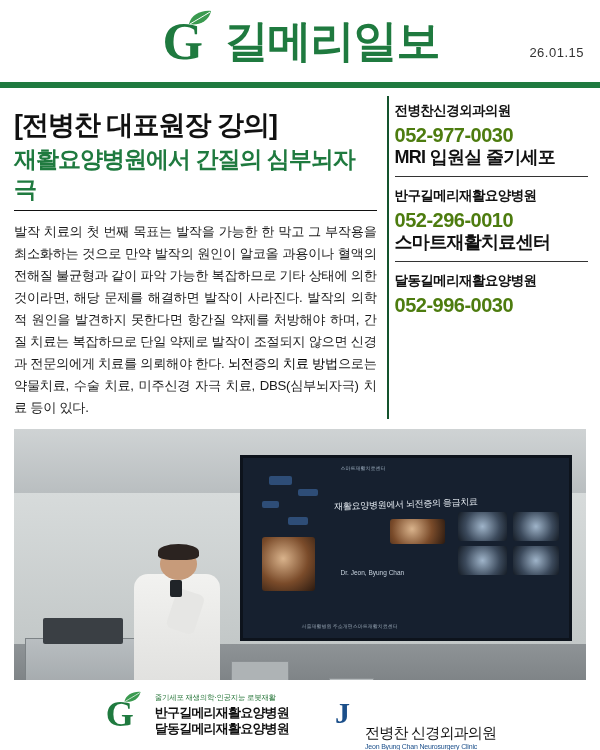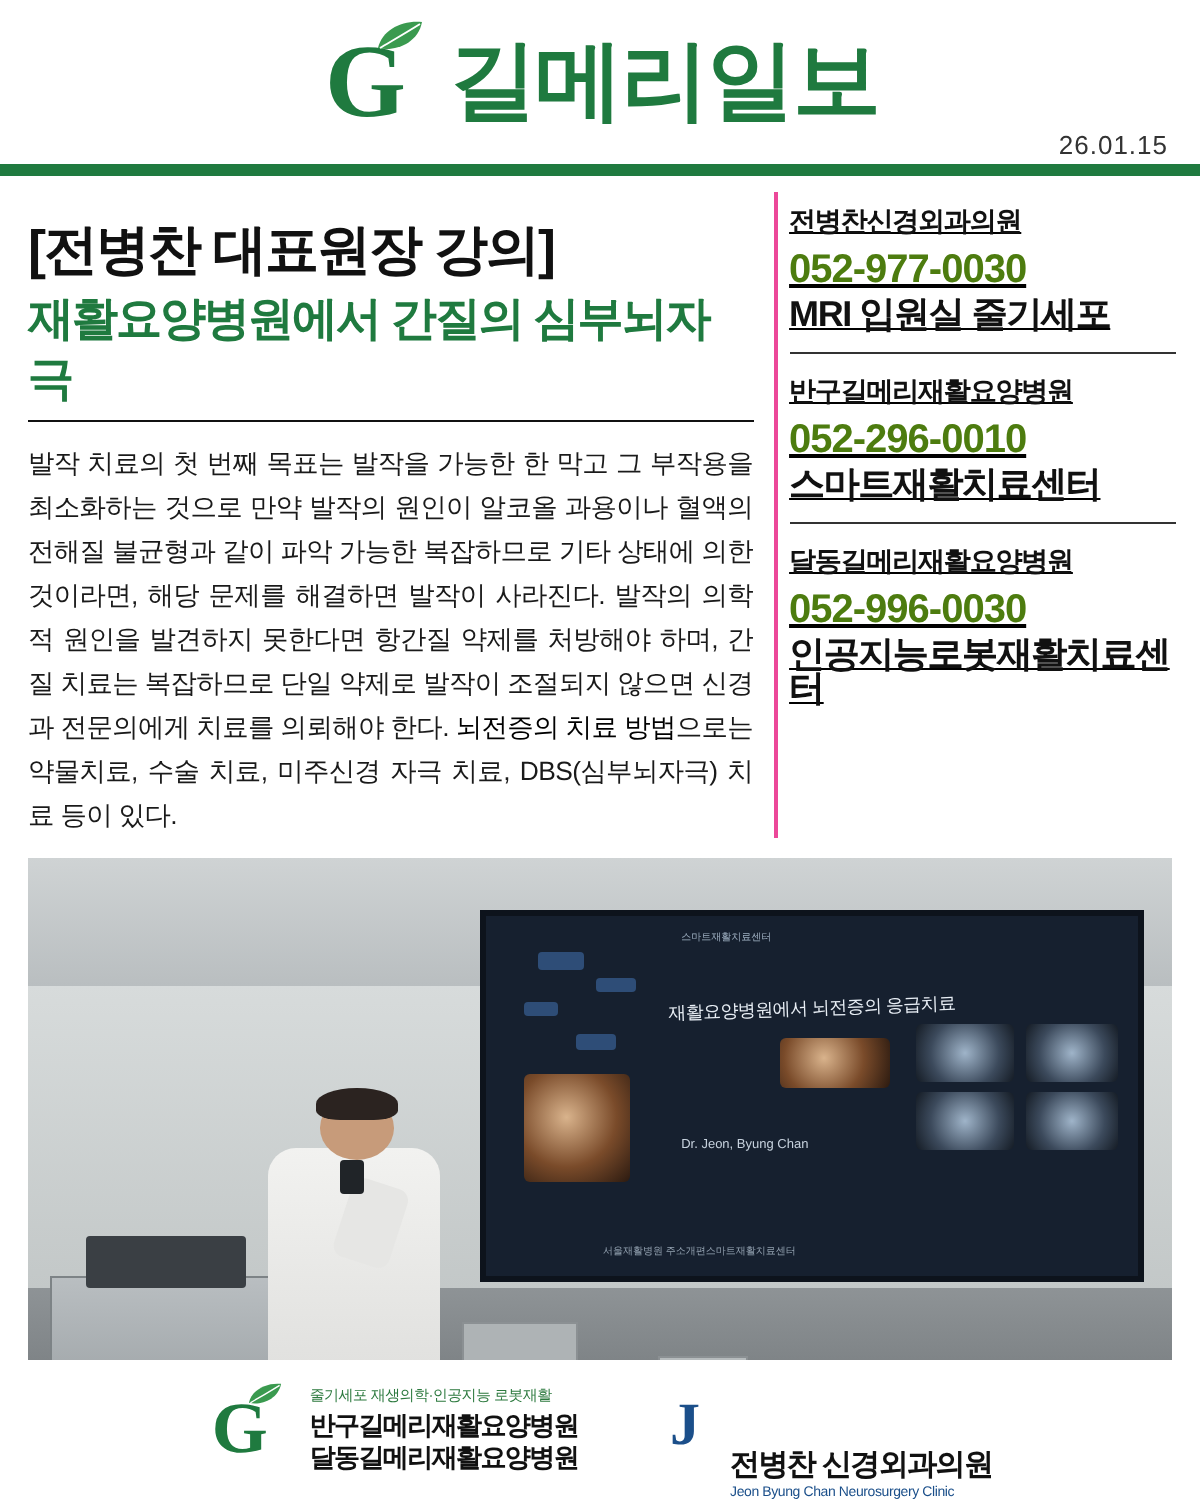--- a/index.html
+++ b/index.html
@@ -54,40 +54,39 @@
     font-size: 44px;
     font-weight: bold;
     color: #1f7a3f;
     letter-spacing: -1px;
     line-height: 56px;
     white-space: nowrap;
   }
   .masthead-date {
     position: absolute;
     right: 16px;
-    bottom: 2px;
+    bottom: 22px;
     font-size: 13px;
     color: #333333;
     letter-spacing: 0.5px;
   }
 
   
   .content {
     display: flex;
     padding: 8px 0 0 0;
   }
   .left-col {
     width: 410px;
     padding: 6px 10px 0 14px;
   }
   .right-col {
     width: 226px;
     padding: 4px 12px 0 6px;
-    border-left: 2px solid #ec4899;
-    text-decoration: underline;
+    border-left: 2px solid #14532d;
   }
 
   
   .headline1 {
     font-size: 27px;
     font-weight: bold;
     color: #111111;
     line-height: 34px;
     letter-spacing: -1px;
     margin: 6px 0 2px 0;
@@ -315,21 +314,21 @@
   .f-brand2 { display: flex; align-items: center; gap: 6px; }
   .f-j {
     width: 30px; height: 34px; position: relative;
   }
   .f-j .j {
     position: absolute; left: 6px; top: -1px;
     font-size: 30px; font-weight: bold; color: #1b4f8a;
     font-family: "Liberation Serif", serif; line-height: 32px;
   }
   .f-name2 {
-    font-size: 15px; font-weight: bold; color: #111; letter-spacing: -0.8px; line-height: 17px; margin-top: 44px;
+    font-size: 15px; font-weight: normal; color: #111; letter-spacing: -0.8px; line-height: 17px; margin-top: 44px;
   }
   .f-sub2 {
     font-size: 7px; color: #1b4f8a; letter-spacing: -0.2px; margin-top: 2px;
   }
 </style>
 </head>
 <body>
 
 <div class="page">
 
@@ -368,21 +367,20 @@
 
       <div class="clinic-block">
         <div class="clinic-name">반구길메리재활요양병원</div>
         <div class="clinic-phone">052-296-0010</div>
         <div class="clinic-sub">스마트재활치료센터</div>
       </div>
 
       <div class="clinic-block">
         <div class="clinic-name">달동길메리재활요양병원</div>
         <div class="clinic-phone">052-996-0030</div>
-        <div class="clinic-sub">인공지능로봇재활치료센터</div>
       </div>
 
     </div>
   </div>
 
   <div class="photo-wrap">
     <div class="room-ceiling"></div>
     <div class="room-wall"></div>
     <div class="room-floor"></div>
 

